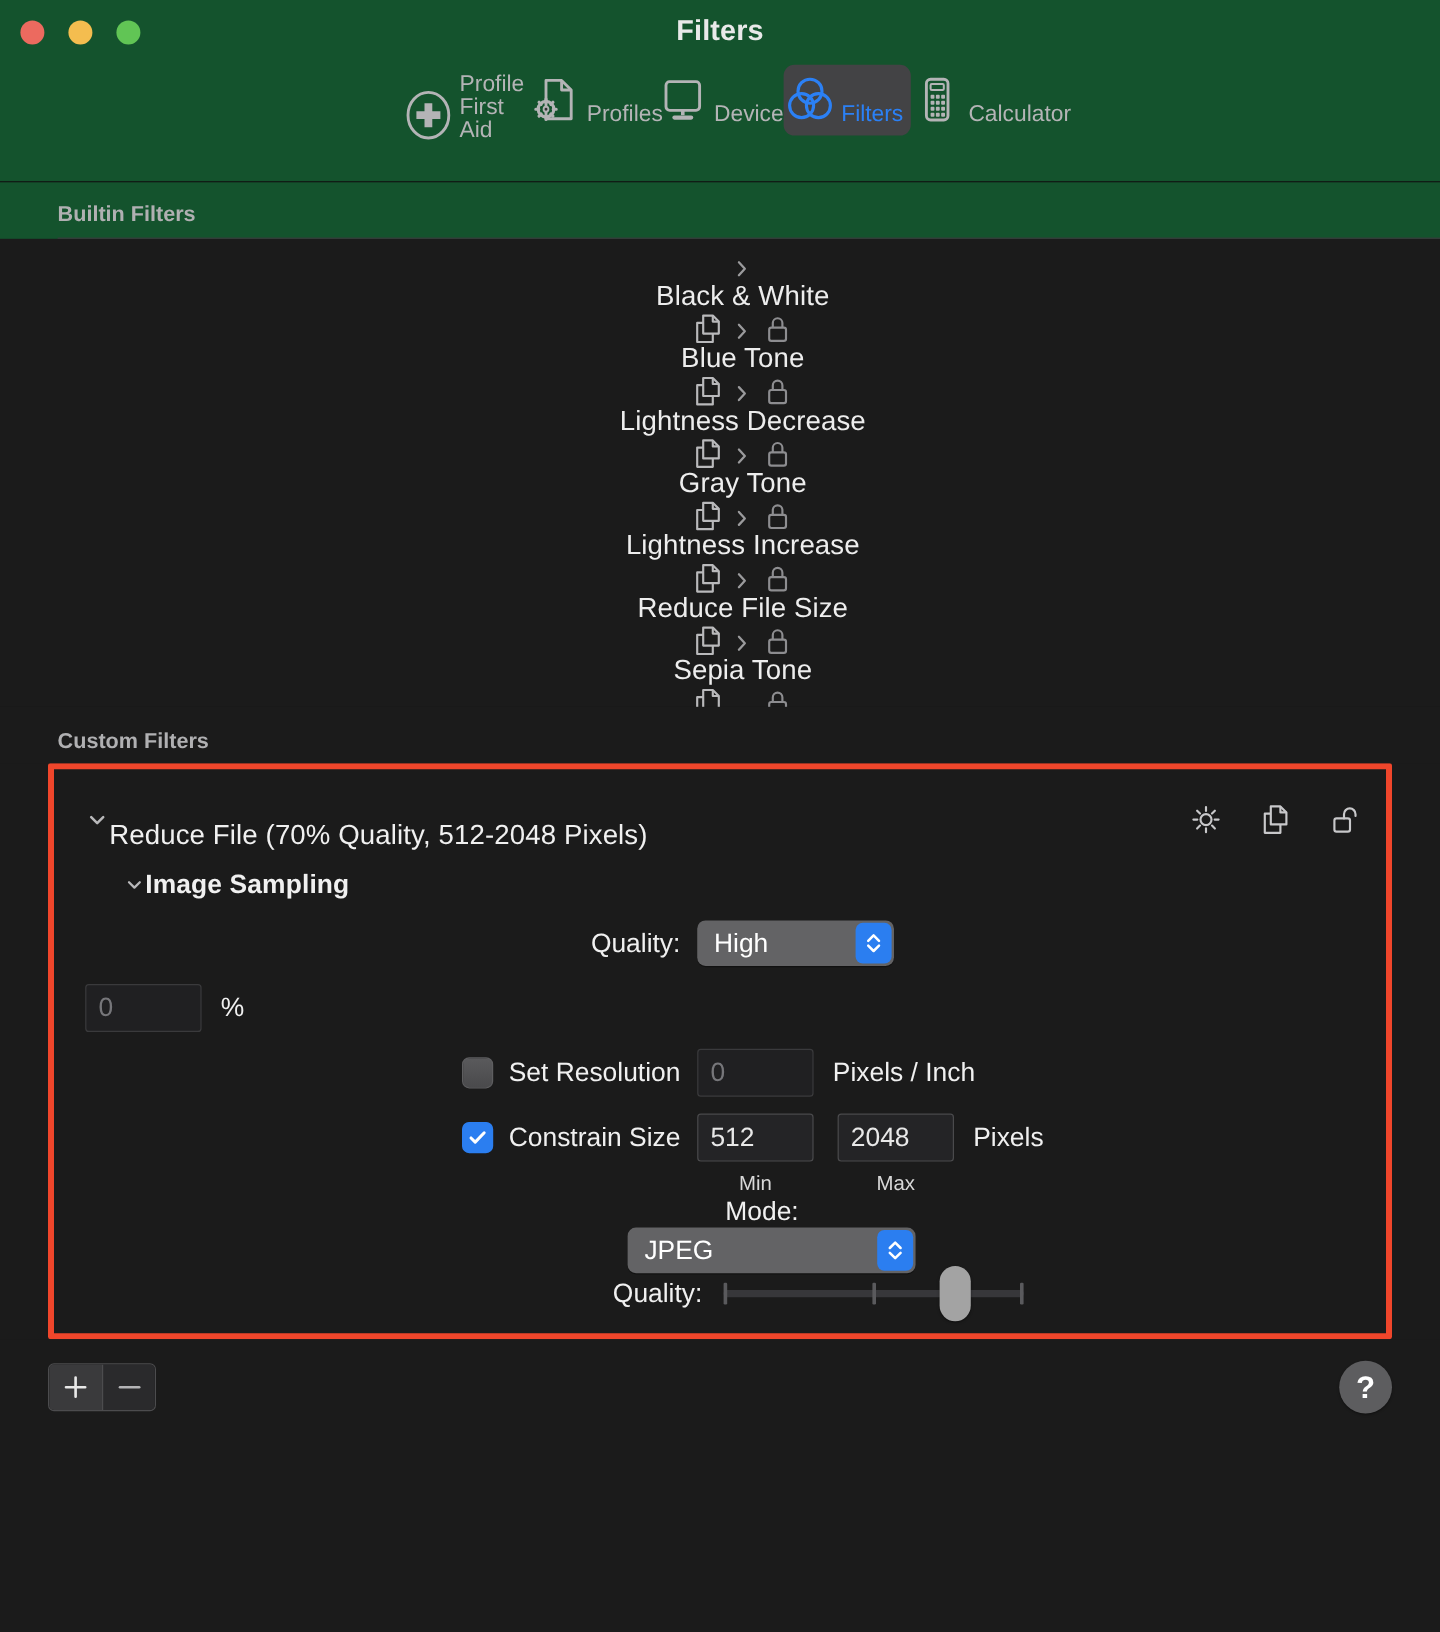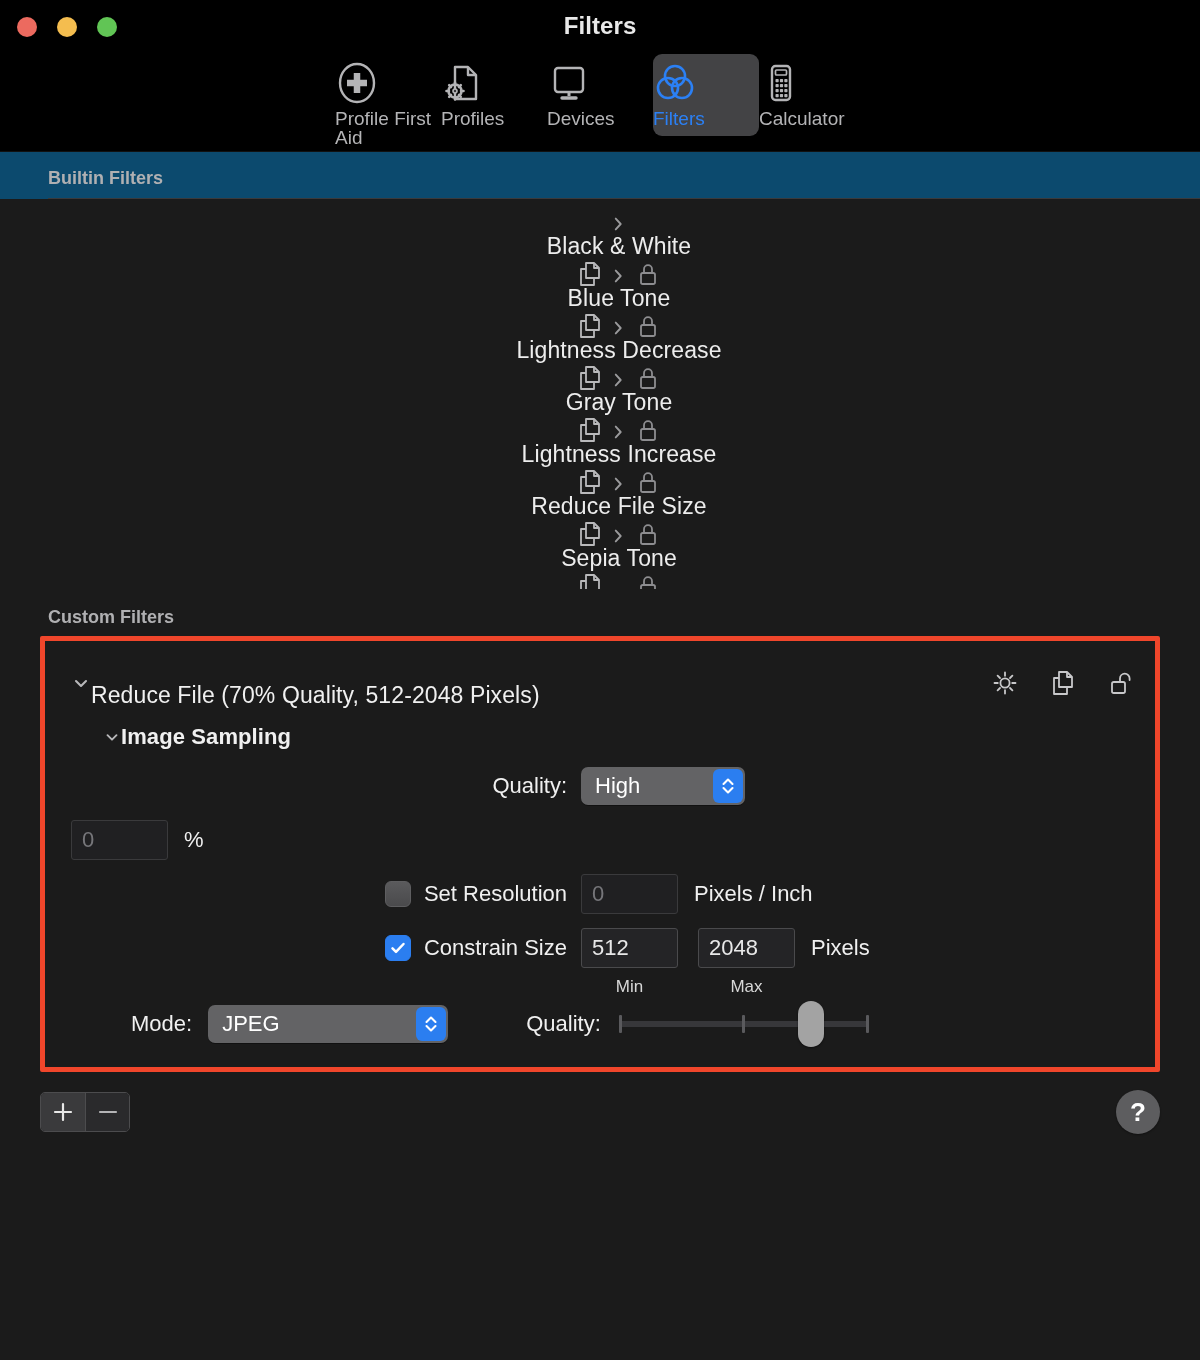--- a/index.html
+++ b/index.html
@@ -19,21 +19,21 @@
     height: 1360px;
     position: relative;
     display: flex;
     flex-direction: column;
     background: #1b1b1b;
   }
 
   
   .titlebar {
     height: 152px;
-    background: #000000;
+    background: #14532d;
     position: relative;
     flex: none;
     border-bottom: 1px solid #111;
   }
 
   .traffic-lights {
     position: absolute;
     left: 17px;
     top: 17px;
     display: flex;
@@ -62,41 +62,41 @@
     justify-content: center;
     align-items: flex-start;
     gap: 0px;
   }
 
   .tb-item {
     width: 106px;
     padding: 7px 0 8px 0;
     border-radius: 9px;
     display: flex;
-    flex-direction: column;
-    align-items: flex-start;
+    flex-direction: row;
+    align-items: flex-end;
     gap: 4px;
     cursor: default;
   }
   .tb-item.selected { background: #434345; }
   .tb-icon { height: 44px; display: flex; align-items: center; justify-content: center; }
   .tb-label { font-size: 19px; color: #b4b4b6; line-height: 1; }
   .tb-item.selected .tb-label { color: #2b80f5; }
 
   
   .section-head {
     flex: none;
     padding: 16px 0 8px 48px;
     font-size: 18px;
     font-weight: bold;
     color: #b0b0b2;
     background: #212123;
     position: relative;
   }
-  .section-head.builtin { background: #0c4a6e; padding-top: 16px; padding-bottom: 10px; }
+  .section-head.builtin { background: #14532d; padding-top: 16px; padding-bottom: 10px; }
   .section-head.builtin::after {
     content:"";
     position: absolute;
     left: 48px; right: 0; bottom: 0;
     height: 1px;
     background: #3a3a3c;
   }
   .section-head.custom {
     background: #1b1b1b;
     padding-top: 18px;
@@ -706,21 +706,21 @@
         <span class="tfield w130">2048</span>
         <span class="unit">Pixels</span>
       </div>
 
       <div class="minmax-row">
         <span>Min</span>
         <span>Max</span>
       </div>
 
 
-      <div class="form-row" style="padding-left:86px;">
+      <div class="form-row" style="padding-left:86px;flex-direction:column;">
         <span class="unit" style="padding-left:0;padding-right:16px;">Mode:</span>
         <span class="popup mode">
           <span class="val">JPEG</span>
           <span class="stepper">
             <svg width="16" height="22" viewBox="0 0 16 22">
               <path d="M3.5 9 L8 4.5 L12.5 9" fill="none" stroke="#fff" stroke-width="2.1" stroke-linecap="round" stroke-linejoin="round"></path>
               <path d="M3.5 13 L8 17.5 L12.5 13" fill="none" stroke="#fff" stroke-width="2.1" stroke-linecap="round" stroke-linejoin="round"></path>
             </svg>
           </span>
         </span>

